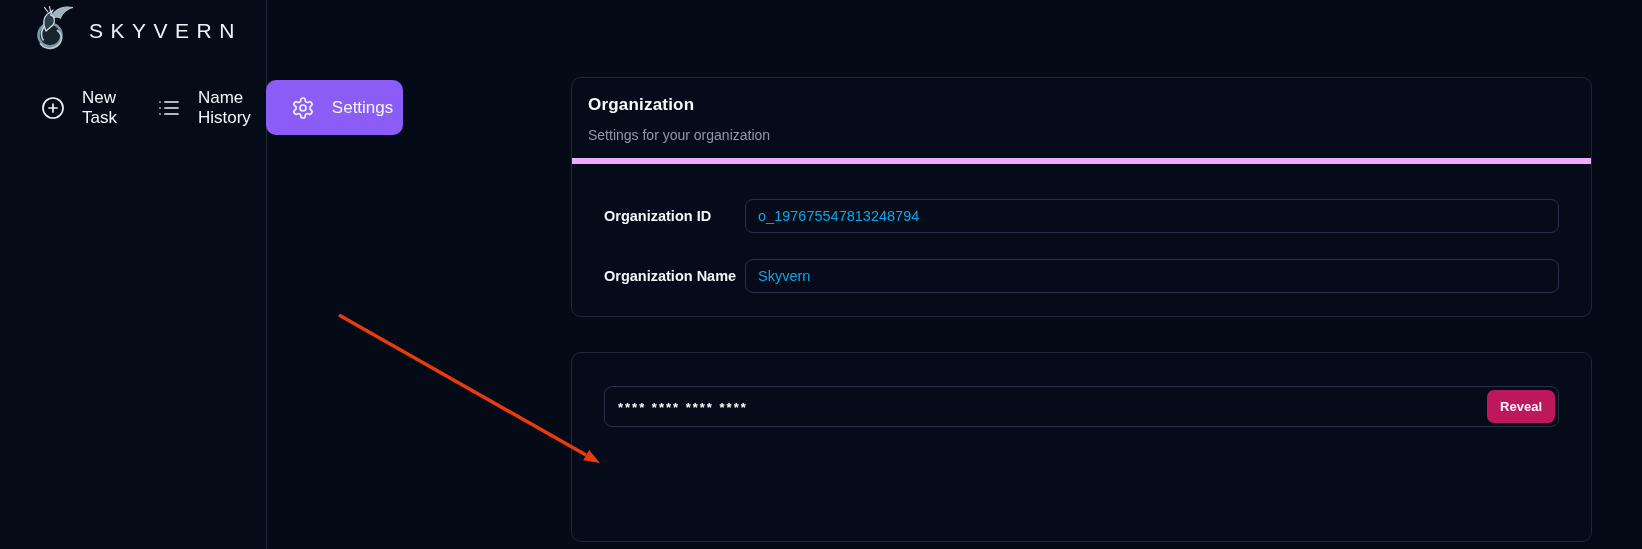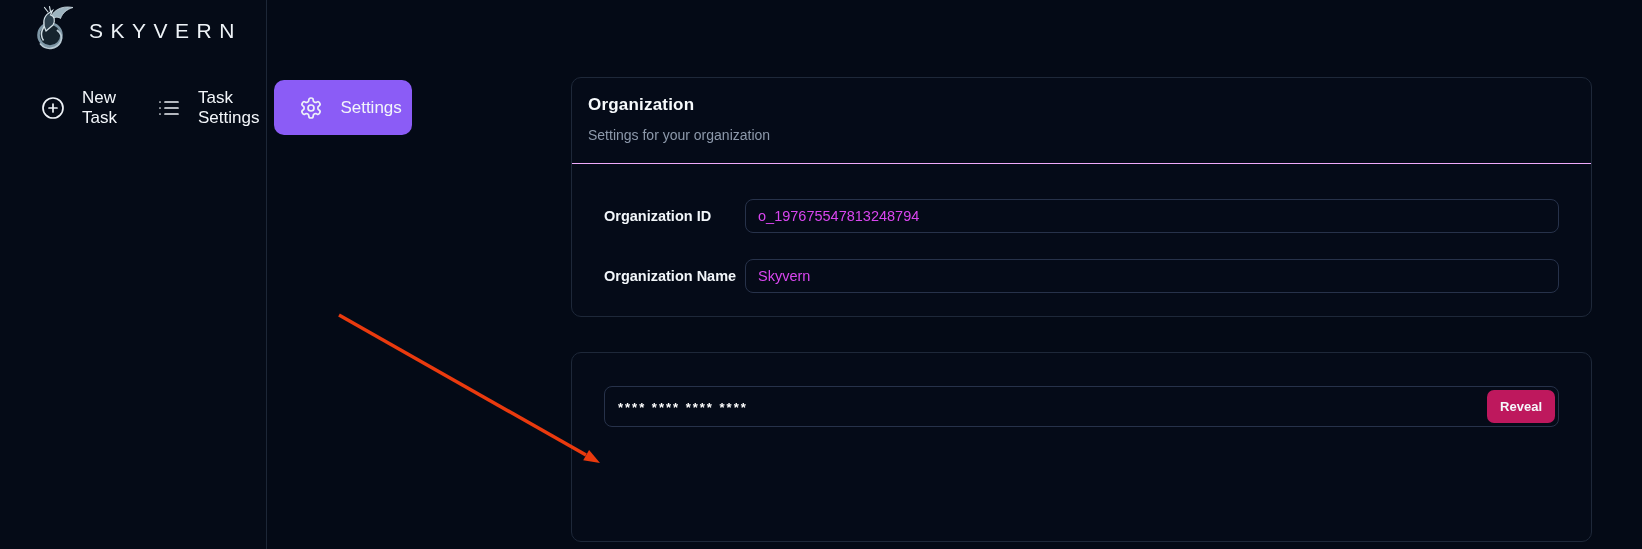--- a/index.html
+++ b/index.html
@@ -22,31 +22,31 @@
   }
   .nav-item.active{background:#8b5cf6;}
   .nav-icon{width:24px;height:24px;flex:none;display:block;}
   
   .card{
     position:absolute;left:571px;width:1021px;background:#050b18;
     border:1px solid #1e2839;border-radius:10px;box-sizing:border-box;
   }
   #org-card{top:77px;height:240px;}
   #api-card{top:352px;height:190px;}
-  .card-header{padding:17px 16px 0;box-sizing:border-box;border-bottom:1px solid #f0abfc;}
+  .card-header{padding:17px 16px 0;box-sizing:border-box;border-bottom:6px solid #f0abfc;}
   #org-card .card-header{height:86px;}
   #api-card .card-header{height:84px;}
   .card-title{color:#f7fafc;font-size:17px;font-weight:700;margin:0;letter-spacing:.2px;}
   .card-sub{color:#8d99ab;font-size:14px;margin:12px 0 0;}
   .org-content{padding:35px 32px 0;display:flex;flex-direction:column;gap:26px;}
   .field-row{display:flex;align-items:center;}
   .field-label{width:141px;flex:none;color:#f2f6fa;font-size:14.5px;font-weight:600;}
   .text-input{
     flex:1;height:34px;background:transparent;border:1px solid #27324a;border-radius:8px;
-    color:#d946ef;font-size:14.5px;padding:0 12px;font-family:inherit;outline:none;box-sizing:border-box;
+    color:#0ea5e9;font-size:14.5px;padding:0 12px;font-family:inherit;outline:none;box-sizing:border-box;
   }
   .api-content{padding:33px 32px 0;}
   .key-wrap{position:relative;height:41px;}
   .key-input{
     width:100%;height:41px;background:transparent;border:1px solid #27324a;border-radius:8px;
     color:#ffffff;font-size:13px;font-weight:700;letter-spacing:2px;
     padding:2px 75px 0 13px;box-sizing:border-box;font-family:inherit;outline:none;
   }
   .reveal-btn{
     position:absolute;right:4px;top:4px;height:33px;padding:0 13px;
@@ -82,21 +82,21 @@
     </div>
     <div class="nav-item">
       <svg class="nav-icon" viewBox="0 0 24 24" fill="none" stroke="#eef2f7" stroke-width="1.7" stroke-linecap="round" stroke-linejoin="round">
         <line x1="8" y1="6" x2="21" y2="6"></line>
           <line x1="8" y1="12" x2="21" y2="12"></line>
           <line x1="8" y1="18" x2="21" y2="18"></line>
         <line x1="3" y1="6" x2="3.01" y2="6"></line>
           <line x1="3" y1="12" x2="3.01" y2="12"></line>
           <line x1="3" y1="18" x2="3.01" y2="18"></line>
       </svg>
-      <span>Task Settings</span>
+      <span>Name History</span>
     </div>
     <div class="nav-item active">
       <svg class="nav-icon" viewBox="0 0 24 24" fill="none" stroke="#eef2f7" stroke-width="1.7" stroke-linecap="round" stroke-linejoin="round">
         <path d="M12.22 2h-.44a2 2 0 0 0-2 2v.18a2 2 0 0 1-1 1.73l-.43.25a2 2 0 0 1-2 0l-.15-.08a2 2 0 0 0-2.73.73l-.22.38a2 2 0 0 0 .73 2.73l.15.1a2 2 0 0 1 1 1.72v.51a2 2 0 0 1-1 1.74l-.15.09a2 2 0 0 0-.73 2.73l.22.38a2 2 0 0 0 2.73.73l.15-.08a2 2 0 0 1 2 0l.43.25a2 2 0 0 1 1 1.73V20a2 2 0 0 0 2 2h.44a2 2 0 0 0 2-2v-.18a2 2 0 0 1 1-1.73l.43-.25a2 2 0 0 1 2 0l.15.08a2 2 0 0 0 2.73-.73l.22-.39a2 2 0 0 0-.73-2.73l-.15-.08a2 2 0 0 1-1-1.74v-.5a2 2 0 0 1 1-1.74l.15-.09a2 2 0 0 0 .73-2.73l-.22-.38a2 2 0 0 0-2.73-.73l-.15.08a2 2 0 0 1-2 0l-.43-.25a2 2 0 0 1-1-1.73V4a2 2 0 0 0-2-2z"></path>
         <circle cx="12" cy="12" r="3"></circle>
       </svg>
       <span>Settings</span>
     </div>
   </nav>
 </aside>

